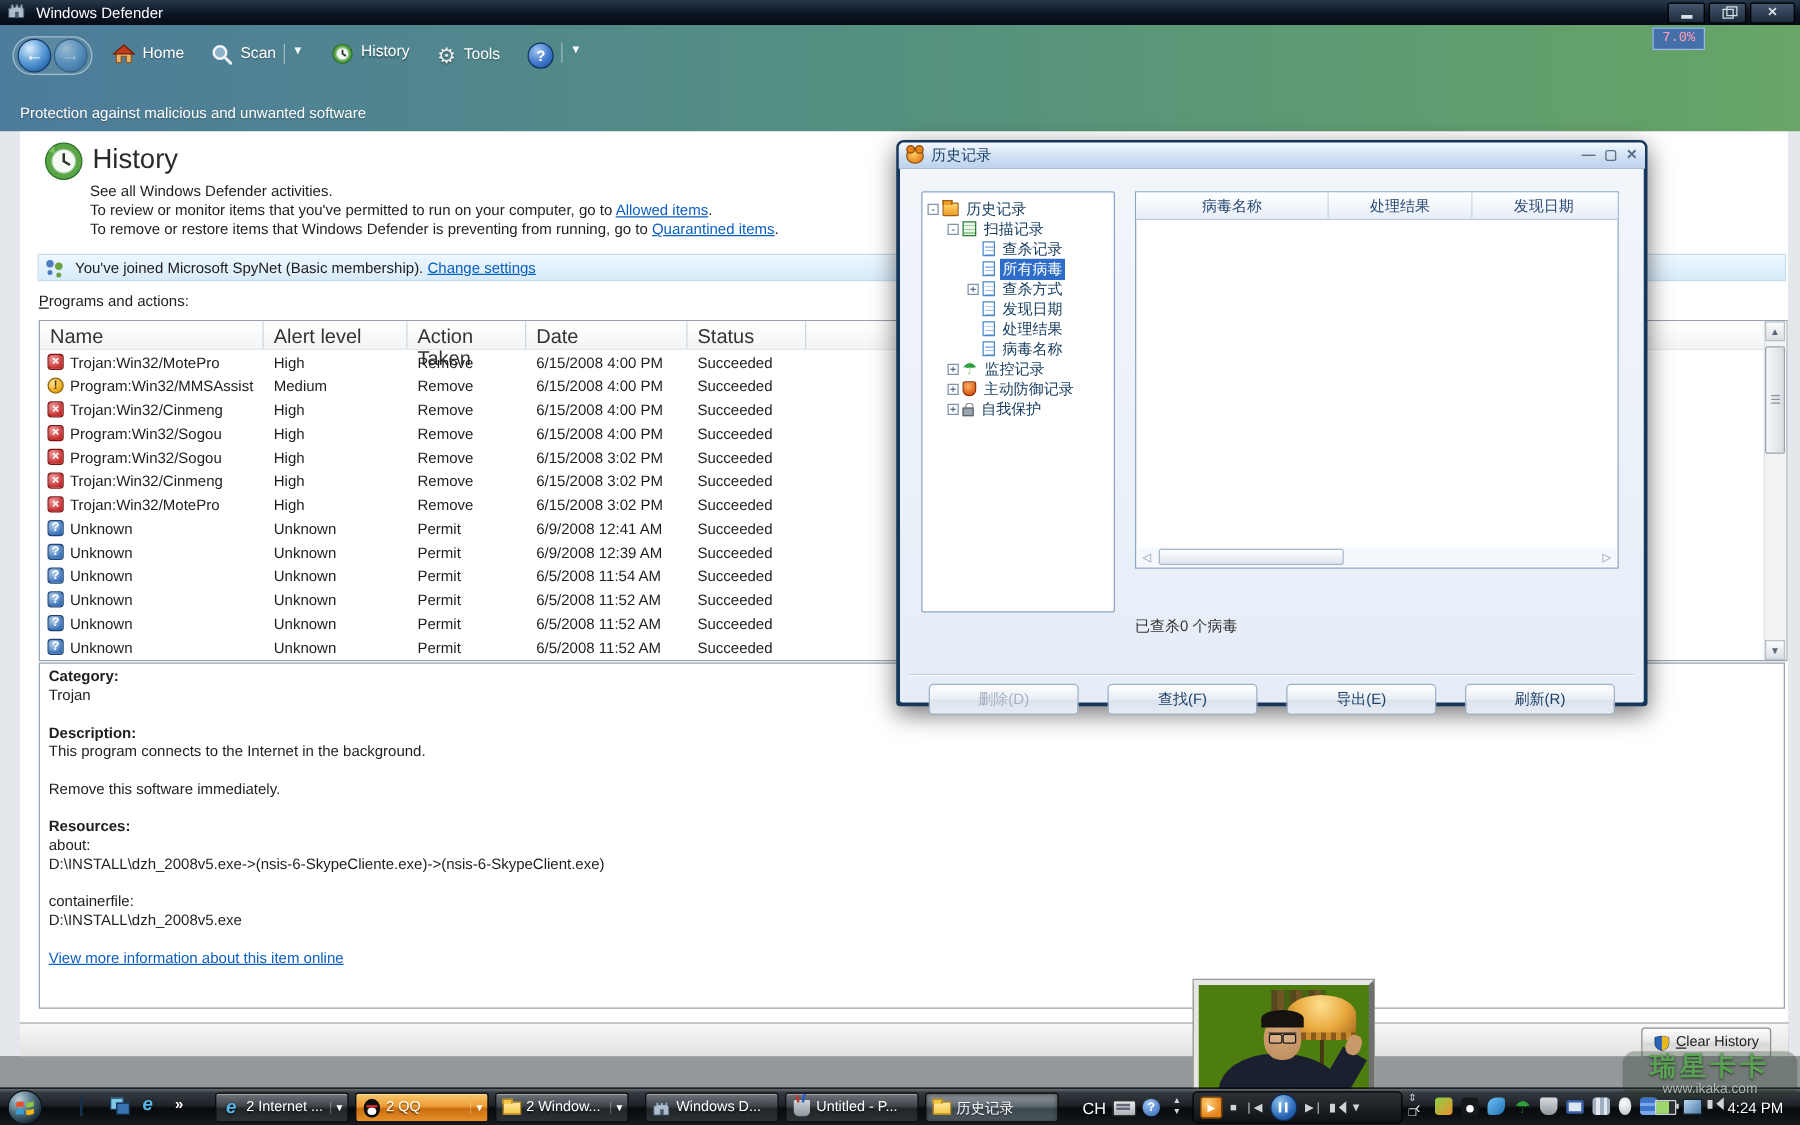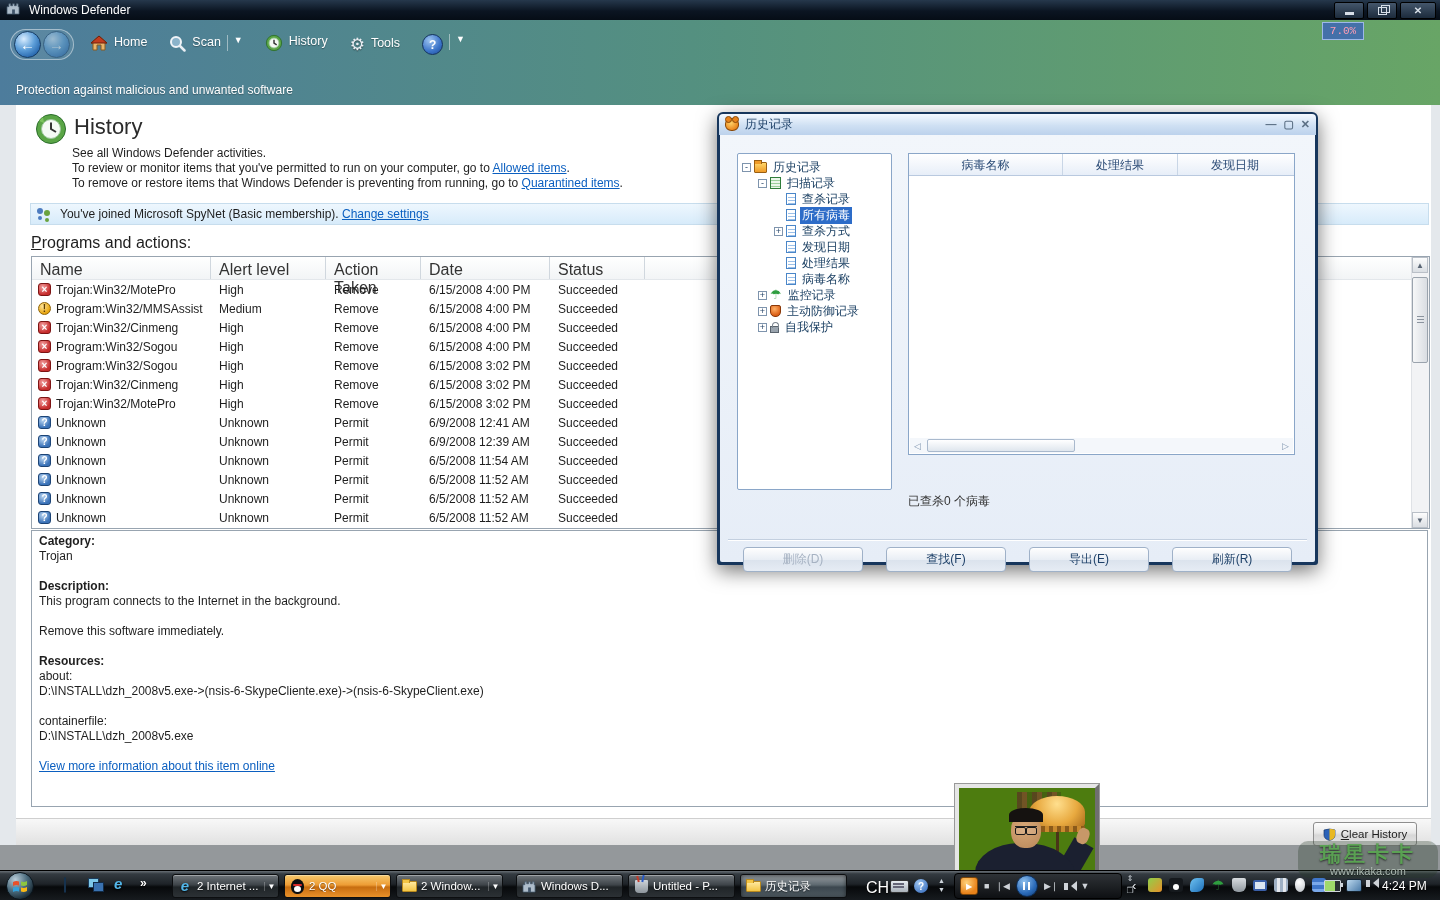--- a/index.html
+++ b/index.html
@@ -49,21 +49,21 @@
   #content{left:16px;top:105px;width:1415px;height:713px;background:#fff;}
   #hist-icon{left:34px;top:112px;}
   #page-title{left:74px;top:114px;font-size:22px;color:#2b2b2b;}
   .pline{position:absolute;left:72px;font-size:12px;color:#1e1e1e;}
   a.lnk{color:#0b5fc0;text-decoration:underline;cursor:pointer;}
   #spynet{left:30px;top:203px;width:1392px;height:20px;background:linear-gradient(#eef7fe,#d7ebfa);border:1px solid #c7dded;
     display:flex;align-items:center;gap:8px;padding-left:5px;font-size:12px;}
   .people{width:16px;height:14px;position:relative;}
   .people::before{content:"";position:absolute;left:1px;top:1px;width:6px;height:6px;border-radius:50%;background:#4d7cc0;box-shadow:0 7px 0 -1px #4d7cc0;}
   .people::after{content:"";position:absolute;left:8px;top:3px;width:6px;height:6px;border-radius:50%;background:#6aa33f;box-shadow:0 7px 0 -1px #6aa33f;}
-  #programs-label{left:31px;top:234px;font-size:16px;}
+  #programs-label{left:31px;top:234px;font-size:12px;}
   .ul-first{display:block;}
   .ul-first::first-letter{text-decoration:underline;}
 
   
   #tbl{left:31px;top:256px;width:1397px;height:271px;border:1px solid #98a4b0;background:#fff;}
   #tbl-head{display:flex;height:22px;border-bottom:1px solid #e3e7eb;background:linear-gradient(#fff,#f2f4f6);}
   .th{font-size:16px;color:#333;padding:4px 0 0 8px;border-right:1px solid #d0d7de;box-sizing:border-box;}
   .c0{width:179px;} .c1{width:115px;} .c2{width:95px;} .c3{width:129px;} .c4{width:95px;}
   .t-row{display:flex;align-items:center;height:19px;padding-left:6px;font-size:12px;color:#1e1e1e;}
   .ri{width:13px;height:13px;border-radius:3px;margin-right:5px;color:#fff;font-size:10px;font-weight:bold;
@@ -180,21 +180,21 @@
   .tbtn .ddz{width:13px;border-left:1px solid rgba(255,255,255,.25);font-size:8px;text-align:center;flex:0 0 13px;}
   .tbi{width:16px;height:16px;margin:0 4px 0 4px;flex:0 0 16px;display:flex;align-items:center;justify-content:center;}
   .tbi-folder{width:15px;height:11px;background:linear-gradient(#ffe9a0,#f3c545);border:1px solid #b8891e;border-radius:1px;position:relative;box-sizing:border-box;}
   .tbi-folder::before{content:"";position:absolute;left:-1px;top:-3px;width:6px;height:3px;background:#f3c545;border:1px solid #b8891e;border-bottom:none;}
   .tbi-qq{width:13px;height:15px;background:#0c0e10;border-radius:50% 50% 45% 45%;position:relative;}
   .tbi-qq::before{content:"";position:absolute;left:3px;top:7px;width:7px;height:6px;background:#fff;border-radius:50%;}
   .tbi-qq::after{content:"";position:absolute;left:2px;top:5px;width:9px;height:2px;background:#d42a2a;border-radius:2px;}
   .tbi-paint{width:13px;height:13px;background:linear-gradient(#cfd4d9,#8d959c);border-radius:1px 1px 4px 4px;position:relative;}
   .tbi-paint::before{content:"";position:absolute;left:2px;top:-4px;width:2px;height:6px;background:#c43a2a;transform:rotate(-15deg);}
   .tbi-paint::after{content:"";position:absolute;left:7px;top:-5px;width:2px;height:7px;background:#2a5ac4;transform:rotate(12deg);}
-  #tray-lang{position:absolute;left:866px;top:8px;color:#fff;font-size:16px;text-shadow:0 1px 1px #000;}
+  #tray-lang{position:absolute;left:866px;top:8px;color:#fff;font-size:13px;text-shadow:0 1px 1px #000;}
   .kbd{position:absolute;left:890px;top:9px;width:17px;height:11px;background:linear-gradient(#e8ecf0,#aab2ba);border:1px solid #333;border-radius:2px;}
   .kbd::before{content:"";position:absolute;left:2px;top:2px;width:11px;height:2px;background:#667;box-shadow:0 3px 0 #667;}
   .tray-help{position:absolute;left:914px;top:8px;width:14px;height:14px;border-radius:50%;background:radial-gradient(circle at 35% 28%,#9cc4f0,#2d64b8);
     color:#fff;font-size:10px;font-weight:bold;display:flex;align-items:center;justify-content:center;}
   .updn{position:absolute;left:936px;top:5px;width:11px;height:20px;color:#cfd6dc;font-size:7px;line-height:9px;text-align:center;}
   #wmp{position:absolute;left:954px;top:2px;width:168px;height:26px;background:linear-gradient(#2e3236,#0e1013);border:1px solid #000;border-radius:4px;
     display:flex;align-items:center;gap:6px;padding:0 5px;box-sizing:border-box;}
   .wmp-logo{width:16px;height:16px;border-radius:3px;background:radial-gradient(circle at 35% 30%,#ffd27a,#e8821a 70%);border:1px solid #7a4408;
     color:#fff;font-size:8px;display:flex;align-items:center;justify-content:center;}
   .wmp-g{color:#cfd3d8;font-size:9px;line-height:1;}

